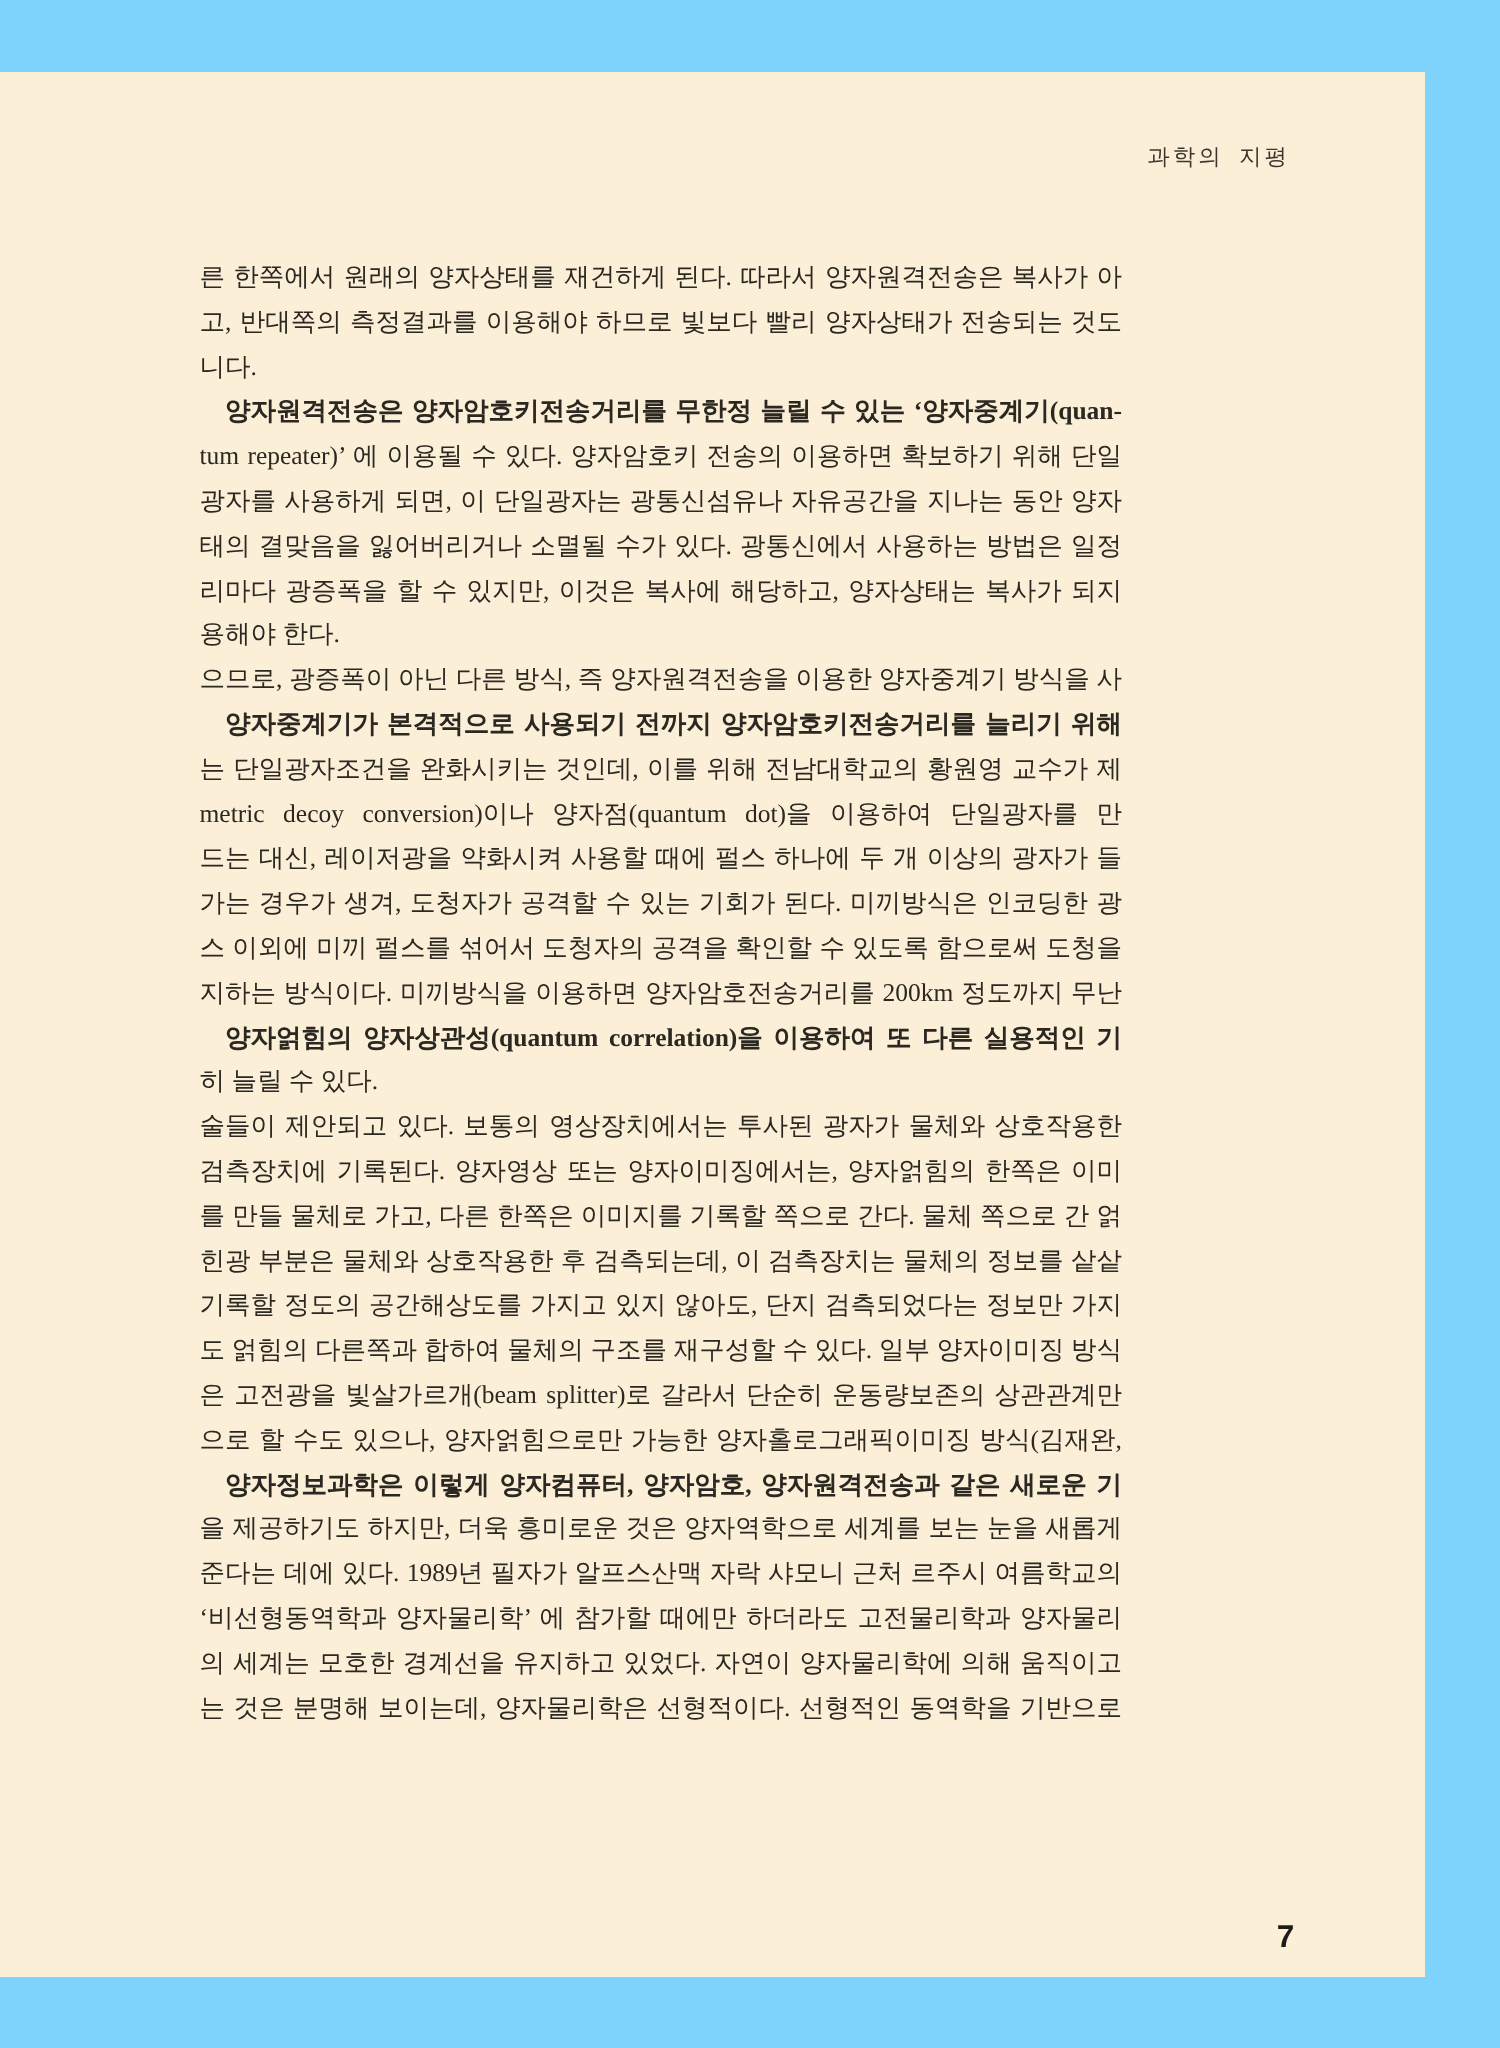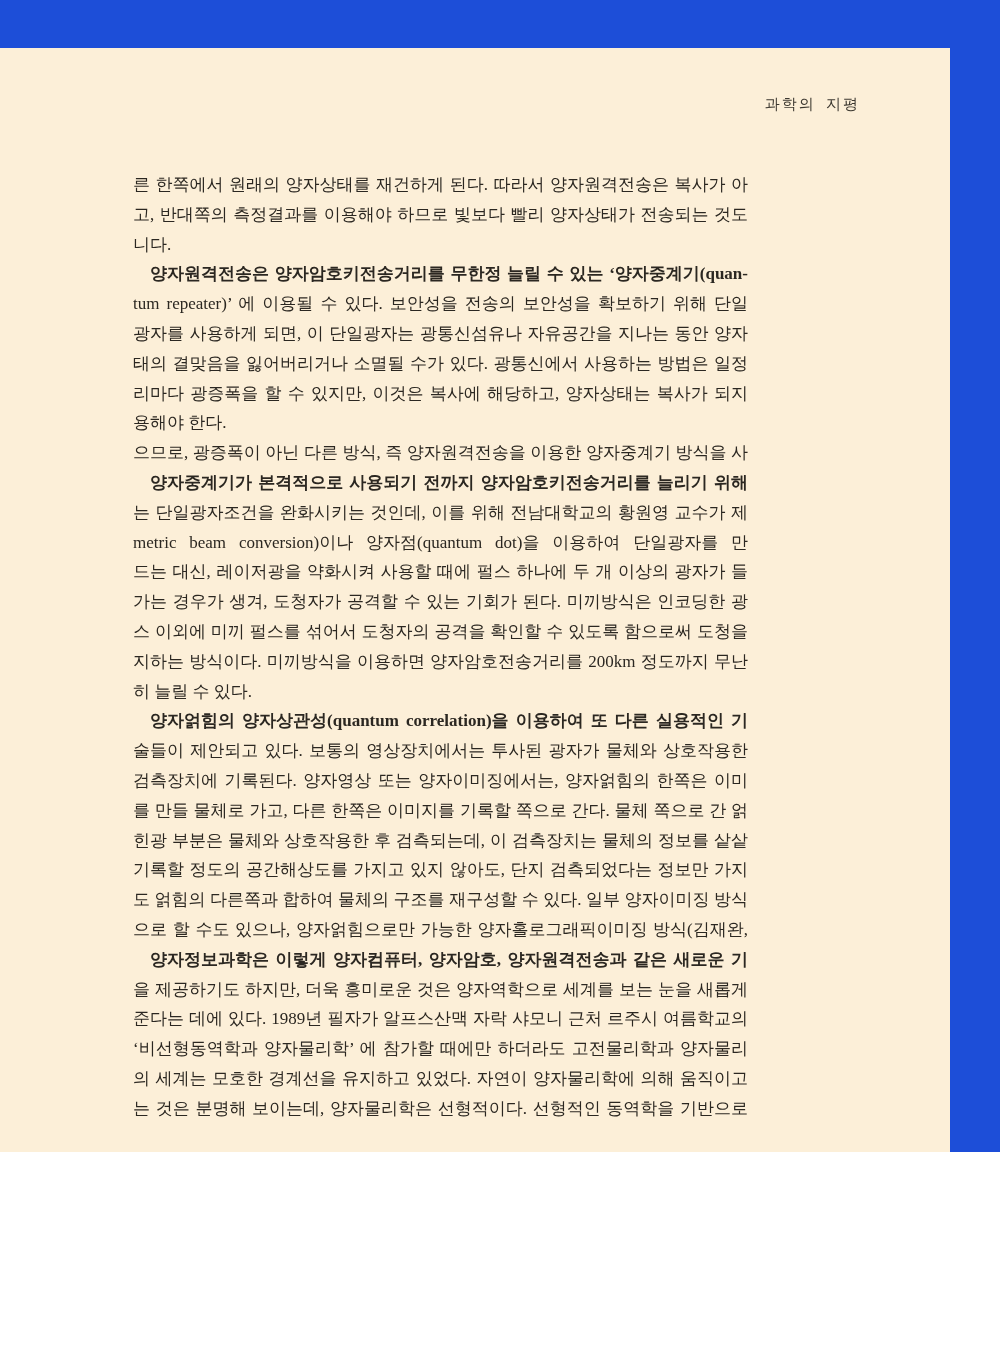--- a/index.html
+++ b/index.html
@@ -1,20 +1,20 @@
 <!DOCTYPE html>
 <html><head>
 <meta charset="utf-8">
 <style>
   html, body { margin: 0; padding: 0; }
   .canvas {
     position: relative;
     width: 1000px;
-    height: 1152px;
-    background: #1d4ed8;           
+    height: 1365px;
+    background: #7dd3fc;           
     overflow: hidden;
     font-family: "Liberation Serif", "DejaVu Serif", serif;
   }
   .paper {
     position: absolute;
     left: 0;
     top: 48px;
     width: 950px;
     height: 1270px;
     background: #FCEFD8;           
@@ -72,41 +72,42 @@
 
 <div class="canvas">
   <div class="paper">
     <div class="running-head">과학의 지평</div>
 
     <div class="article-body" id="article-body">
         <div class="line">른 한쪽에서 원래의 양자상태를 재건하게 된다. 따라서 양자원격전송은 복사가 아니</div>
         <div class="line">고, 반대쪽의 측정결과를 이용해야 하므로 빛보다 빨리 양자상태가 전송되는 것도 아</div>
         <div class="line flush">니다.</div>
         <div class="line indent">양자원격전송은 양자암호키전송거리를 무한정 늘릴 수 있는 ‘양자중계기(quan-</div>
-        <div class="line">tum repeater)’ 에 이용될 수 있다. 보안성을 전송의 보안성을 확보하기 위해 단일</div>
+        <div class="line">tum repeater)’ 에 이용될 수 있다. 양자암호키 전송의 이용하면 확보하기 위해 단일</div>
         <div class="line">광자를 사용하게 되면, 이 단일광자는 광통신섬유나 자유공간을 지나는 동안 양자상</div>
         <div class="line">태의 결맞음을 잃어버리거나 소멸될 수가 있다. 광통신에서 사용하는 방법은 일정거</div>
         <div class="line">리마다 광증폭을 할 수 있지만, 이것은 복사에 해당하고, 양자상태는 복사가 되지 않</div>
         <div class="line flush">용해야 한다.</div>
         <div class="line">으므로, 광증폭이 아닌 다른 방식, 즉 양자원격전송을 이용한 양자중계기 방식을 사</div>
         <div class="line indent">양자중계기가 본격적으로 사용되기 전까지 양자암호키전송거리를 늘리기 위해서</div>
         <div class="line">는 단일광자조건을 완화시키는 것인데, 이를 위해 전남대학교의 황원영 교수가 제안</div>
-        <div class="line">metric beam conversion)이나 양자점(quantum dot)을 이용하여 단일광자를 만</div>
+        <div class="line">metric decoy conversion)이나 양자점(quantum dot)을 이용하여 단일광자를 만</div>
         <div class="line">드는 대신, 레이저광을 약화시켜 사용할 때에 펄스 하나에 두 개 이상의 광자가 들어</div>
         <div class="line">가는 경우가 생겨, 도청자가 공격할 수 있는 기회가 된다. 미끼방식은 인코딩한 광펄</div>
         <div class="line">스 이외에 미끼 펄스를 섞어서 도청자의 공격을 확인할 수 있도록 함으로써 도청을 방</div>
         <div class="line">지하는 방식이다. 미끼방식을 이용하면 양자암호전송거리를 200km 정도까지 무난</div>
+        <div class="line indent">양자얽힘의 양자상관성(quantum correlation)을 이용하여 또 다른 실용적인 기</div>
         <div class="line flush">히 늘릴 수 있다.</div>
-        <div class="line indent">양자얽힘의 양자상관성(quantum correlation)을 이용하여 또 다른 실용적인 기</div>
         <div class="line">술들이 제안되고 있다. 보통의 영상장치에서는 투사된 광자가 물체와 상호작용한 후</div>
         <div class="line">검측장치에 기록된다. 양자영상 또는 양자이미징에서는, 양자얽힘의 한쪽은 이미지</div>
         <div class="line">를 만들 물체로 가고, 다른 한쪽은 이미지를 기록할 쪽으로 간다. 물체 쪽으로 간 얽</div>
         <div class="line">힌광 부분은 물체와 상호작용한 후 검측되는데, 이 검측장치는 물체의 정보를 샅샅이</div>
         <div class="line">기록할 정도의 공간해상도를 가지고 있지 않아도, 단지 검측되었다는 정보만 가지고</div>
         <div class="line">도 얽힘의 다른쪽과 합하여 물체의 구조를 재구성할 수 있다. 일부 양자이미징 방식</div>
+        <div class="line">은 고전광을 빛살가르개(beam splitter)로 갈라서 단순히 운동량보존의 상관관계만</div>
         <div class="line">으로 할 수도 있으나, 양자얽힘으로만 가능한 양자홀로그래픽이미징 방식(김재완, 이</div>
         <div class="line indent">양자정보과학은 이렇게 양자컴퓨터, 양자암호, 양자원격전송과 같은 새로운 기술</div>
         <div class="line">을 제공하기도 하지만, 더욱 흥미로운 것은 양자역학으로 세계를 보는 눈을 새롭게 해</div>
         <div class="line">준다는 데에 있다. 1989년 필자가 알프스산맥 자락 샤모니 근처 르주시 여름학교의</div>
         <div class="line">‘비선형동역학과 양자물리학’ 에 참가할 때에만 하더라도 고전물리학과 양자물리학</div>
         <div class="line">의 세계는 모호한 경계선을 유지하고 있었다. 자연이 양자물리학에 의해 움직이고 있</div>
         <div class="line">는 것은 분명해 보이는데, 양자물리학은 선형적이다. 선형적인 동역학을 기반으로 한</div>
       </div>
 
     <div class="page-number">7</div>

